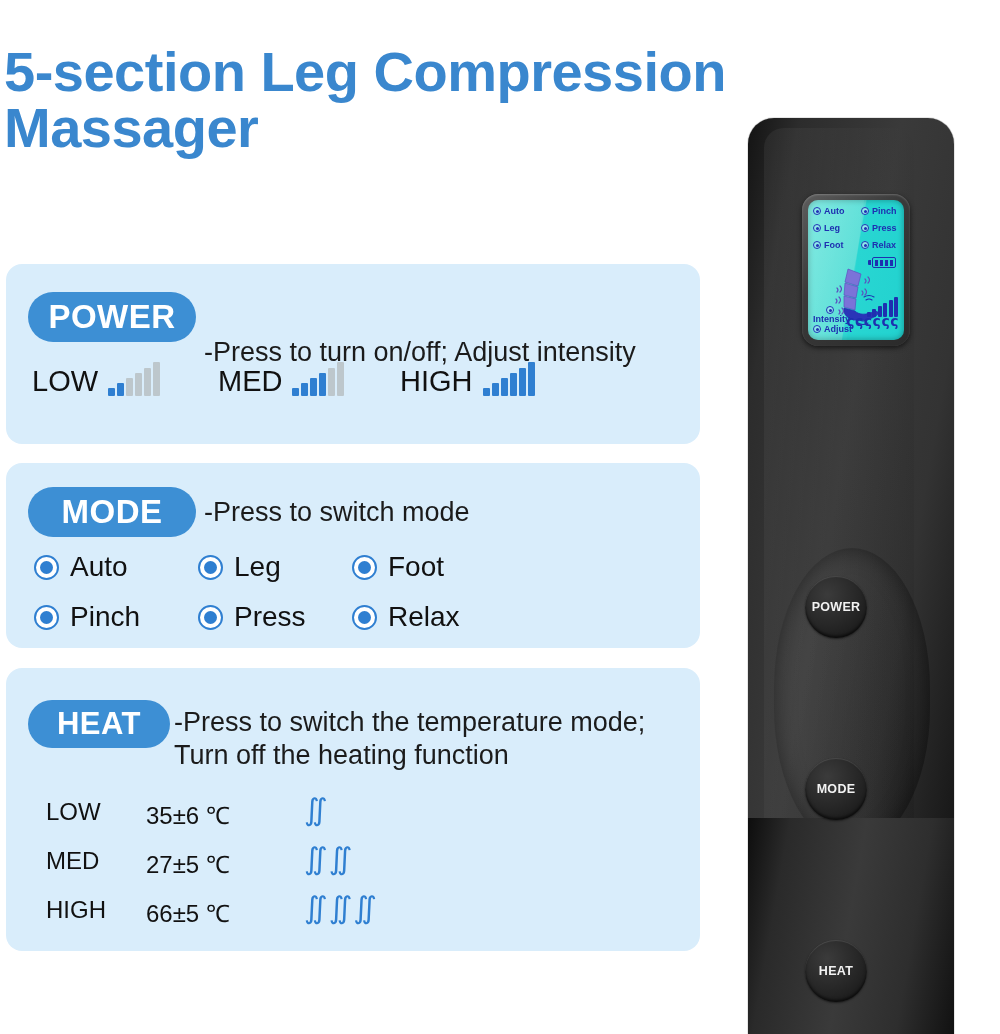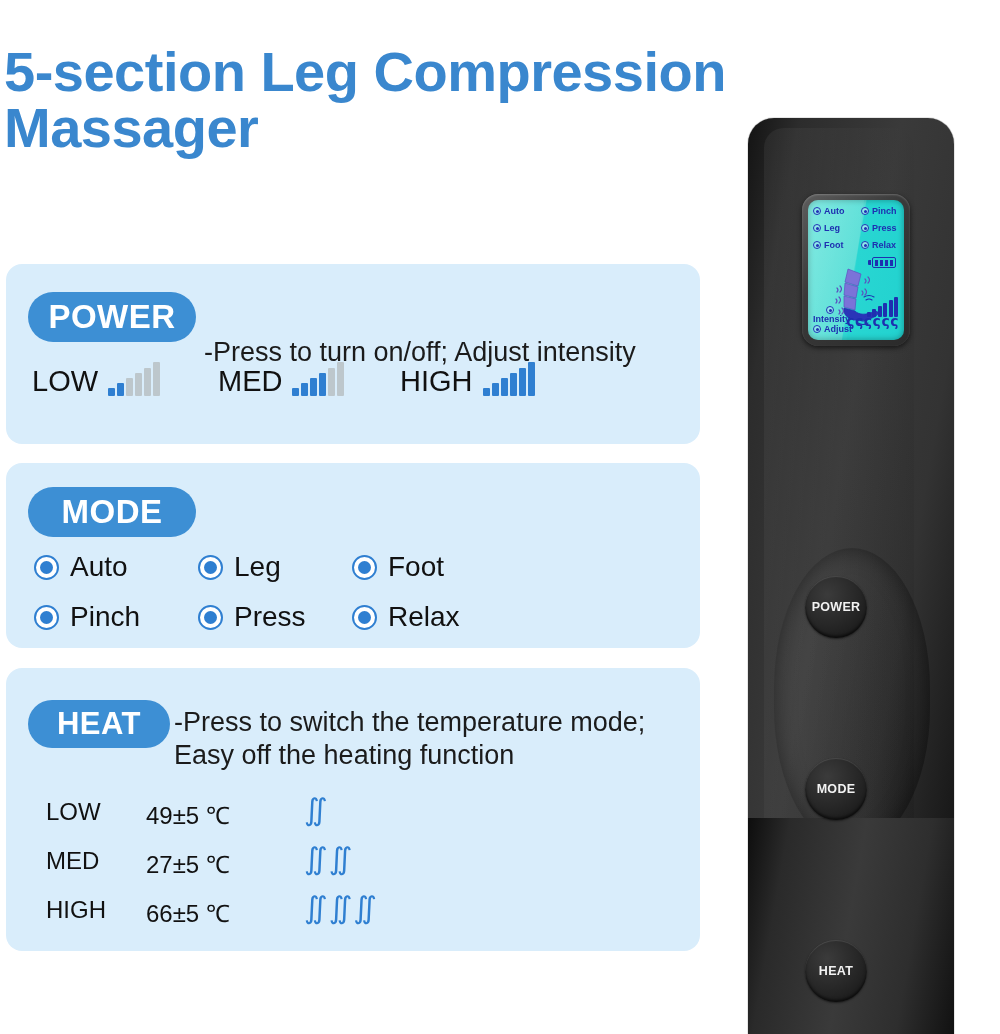--- a/index.html
+++ b/index.html
@@ -226,20 +226,21 @@
             <i class="on"></i>
             <i class="on"></i>
         </span>
       </div>
 
     </div>
   </section>
 
   <section class="panel" id="panel-mode">
     <div class="pill" id="pill-mode">MODE</div>
+    <div class="desc" id="desc-mode">-Press to switch mode</div>
 
     <div class="mode-grid">
       <div class="mode-cell" style="left:0px;top:0px;">
         <span class="radio">
             <b></b>
           </span>
         <span class="mode-label">Auto</span>
       </div>
       <div class="mode-cell" style="left:164px;top:0px;">
         <span class="radio">
@@ -271,26 +272,26 @@
             <b></b>
           </span>
         <span class="mode-label">Relax</span>
       </div>
     </div>
   </section>
 
   <section class="panel" id="panel-heat">
     <div class="pill" id="pill-heat">HEAT</div>
     <div class="desc" id="desc-heat">-Press to switch the temperature mode;
-Easy off the heating function</div>
+Turn off the heating function</div>
 
     <div class="heat-table">
       <div class="heat-row">
         <span class="heat-level">LOW</span>
-        <span class="heat-temp">49±5 ℃</span>
+        <span class="heat-temp">35±6 ℃</span>
         <span class="heat-wave">∬</span>
       </div>
       <div class="heat-row">
         <span class="heat-level">MED</span>
         <span class="heat-temp">27±5 ℃</span>
         <span class="heat-wave">∬∬</span>
       </div>
       <div class="heat-row">
         <span class="heat-level">HIGH</span>
         <span class="heat-temp">66±5 ℃</span>

